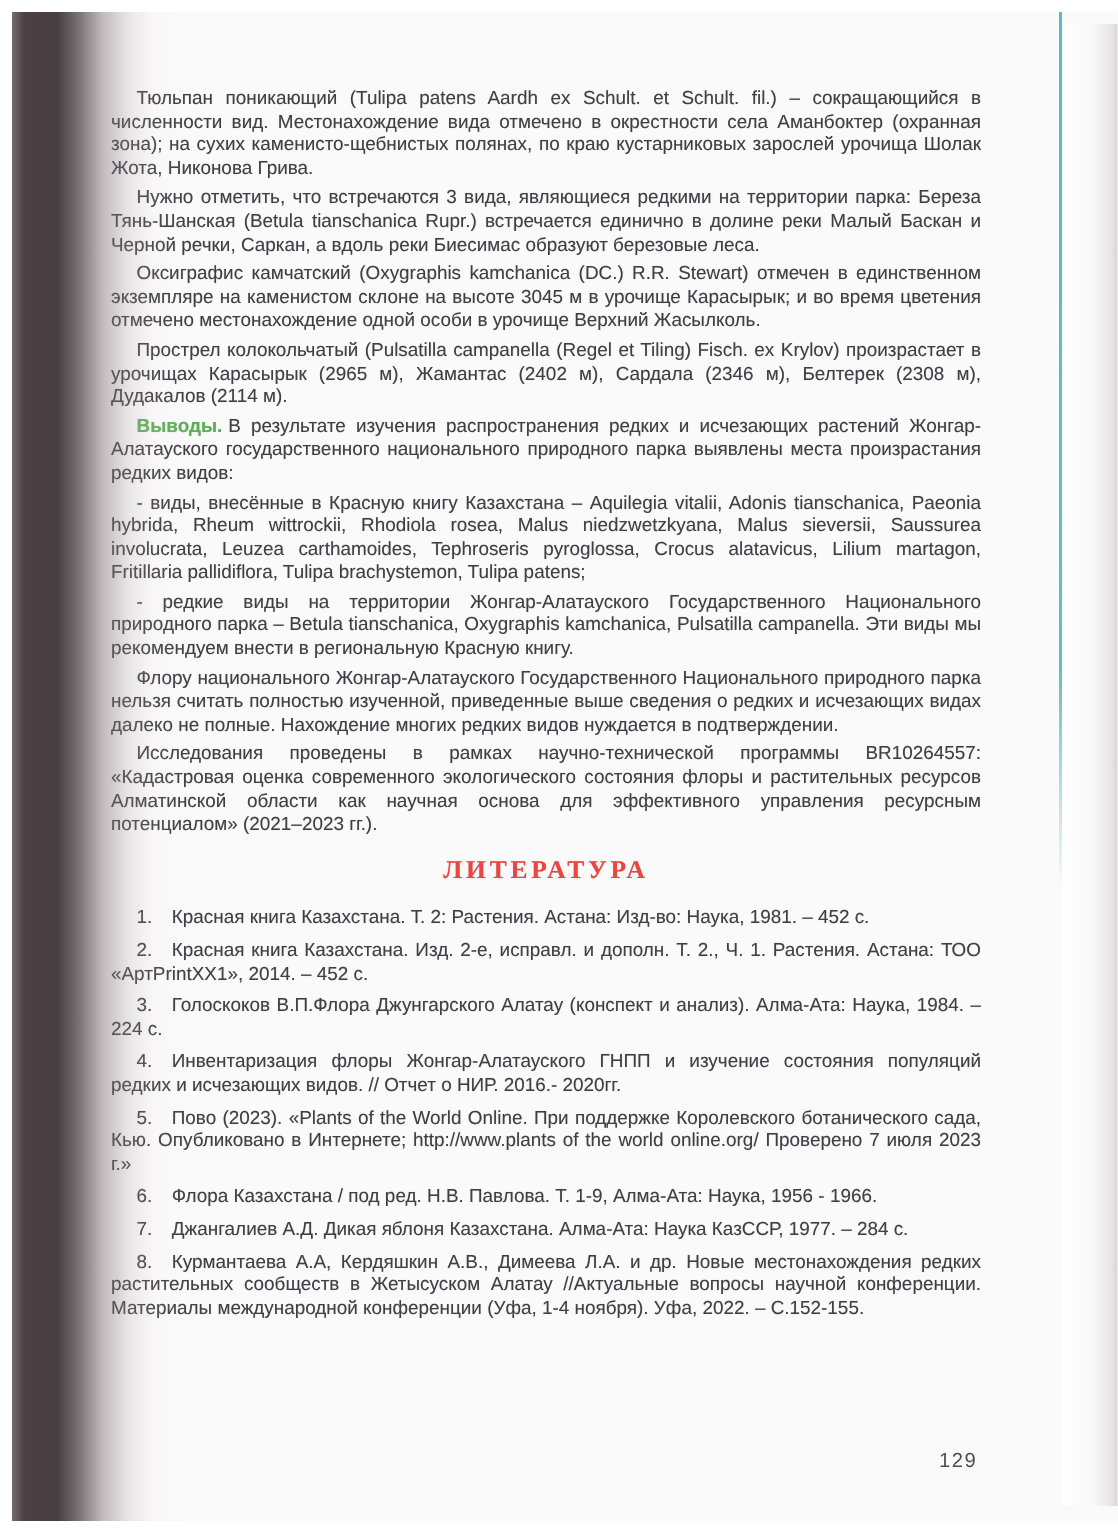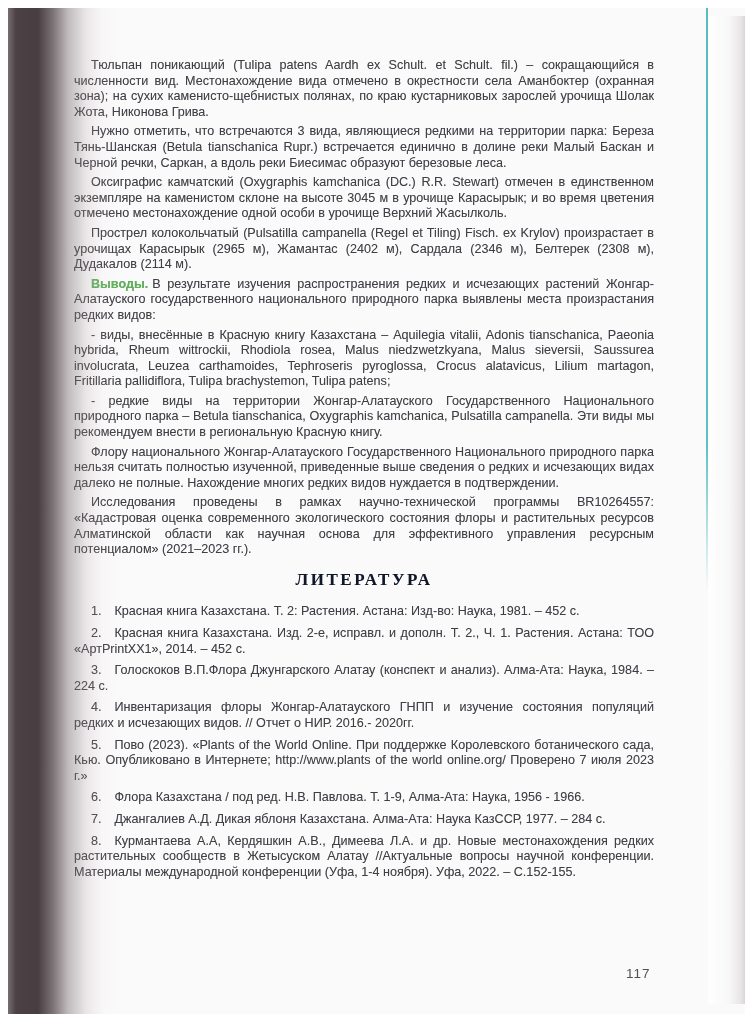--- a/index.html
+++ b/index.html
@@ -84,21 +84,21 @@
     color: #5bb056;
   }
   .lead:not(:empty) { margin-right: 4px; }
   h2.lit-heading {
     margin: 14px 0 17px 0;
     text-align: center;
     font-family: "Liberation Serif", "DejaVu Serif", serif;
     font-weight: bold;
     font-size: 17px;
     letter-spacing: 2.5px;
-    color: #0f172a;
+    color: #ef4444;
     text-indent: 0;
   }
   p.ref { margin-bottom: 6px; }
   .ref-num { margin-right: 13px; }
   .page-number {
     position: absolute;
     left: 618px;
     top: 958px;
     font-size: 13.5px;
     letter-spacing: 1px;
@@ -144,19 +144,19 @@
     <p class="ref"><span class="ref-num">5.</span><span>Пово (2023). «Plants of the World Online. При поддержке Королевского ботанического сада, Кью. Опубликовано в Интернете; http://www.plants of the world online.org/ Проверено 7 июля 2023 г.»</span></p>
 
     <p class="ref"><span class="ref-num">6.</span><span>Флора Казахстана / под ред. Н.В. Павлова. Т. 1-9, Алма-Ата: Наука, 1956 - 1966.</span></p>
 
     <p class="ref"><span class="ref-num">7.</span><span>Джангалиев А.Д. Дикая яблоня Казахстана. Алма-Ата: Наука КазССР, 1977. – 284 с.</span></p>
 
     <p class="ref"><span class="ref-num">8.</span><span>Курмантаева А.А, Кердяшкин А.В., Димеева Л.А. и др. Новые местонахождения редких растительных сообществ в Жетысуском Алатау  //Актуальные вопросы научной конференции. Материалы международной конференции (Уфа, 1-4 ноября). Уфа, 2022. – С.152-155.</span></p>
 
   </div>
 
-  <div class="page-number">117</div>
+  <div class="page-number">129</div>
 
   <div class="right-edge"></div>
 </div>
 
 <div class="gutter-shadow"></div>
 <div class="teal-line"></div>
 
 </body></html>

